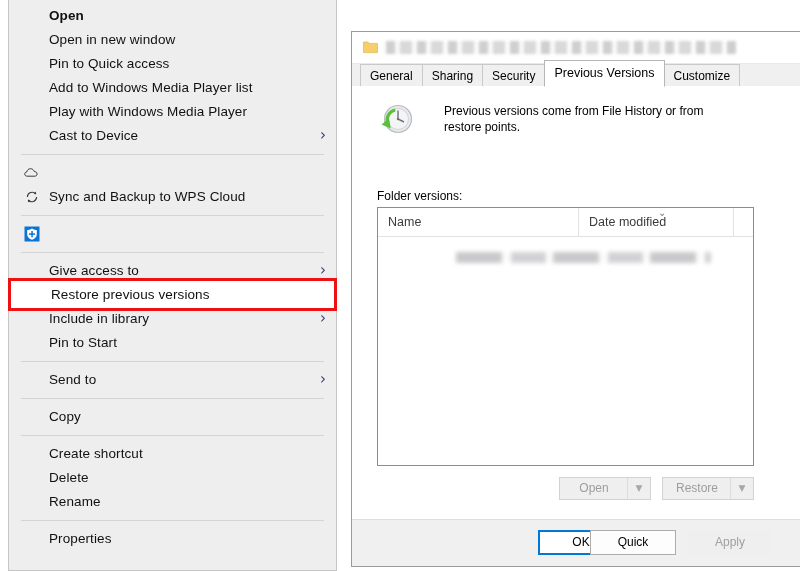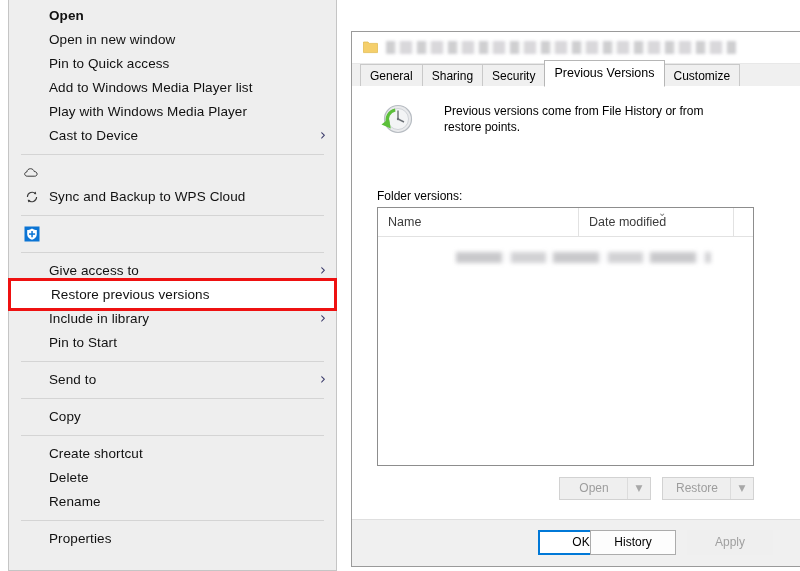--- a/index.html
+++ b/index.html
@@ -536,19 +536,19 @@
       <span class="label">Restore</span>
       <span class="drop">▼</span>
     </div>
   </div>
 
   <div id="dialog-footer">
     <div class="dlg-button" id="ok-button">
       <span>OK</span>
     </div>
     <div class="dlg-button" id="cancel-button">
-      <span>History</span>
+      <span>Quick</span>
     </div>
     <div class="dlg-button" id="apply-button">
       <span>Apply</span>
     </div>
   </div>
 </div>
 
 </body></html>

